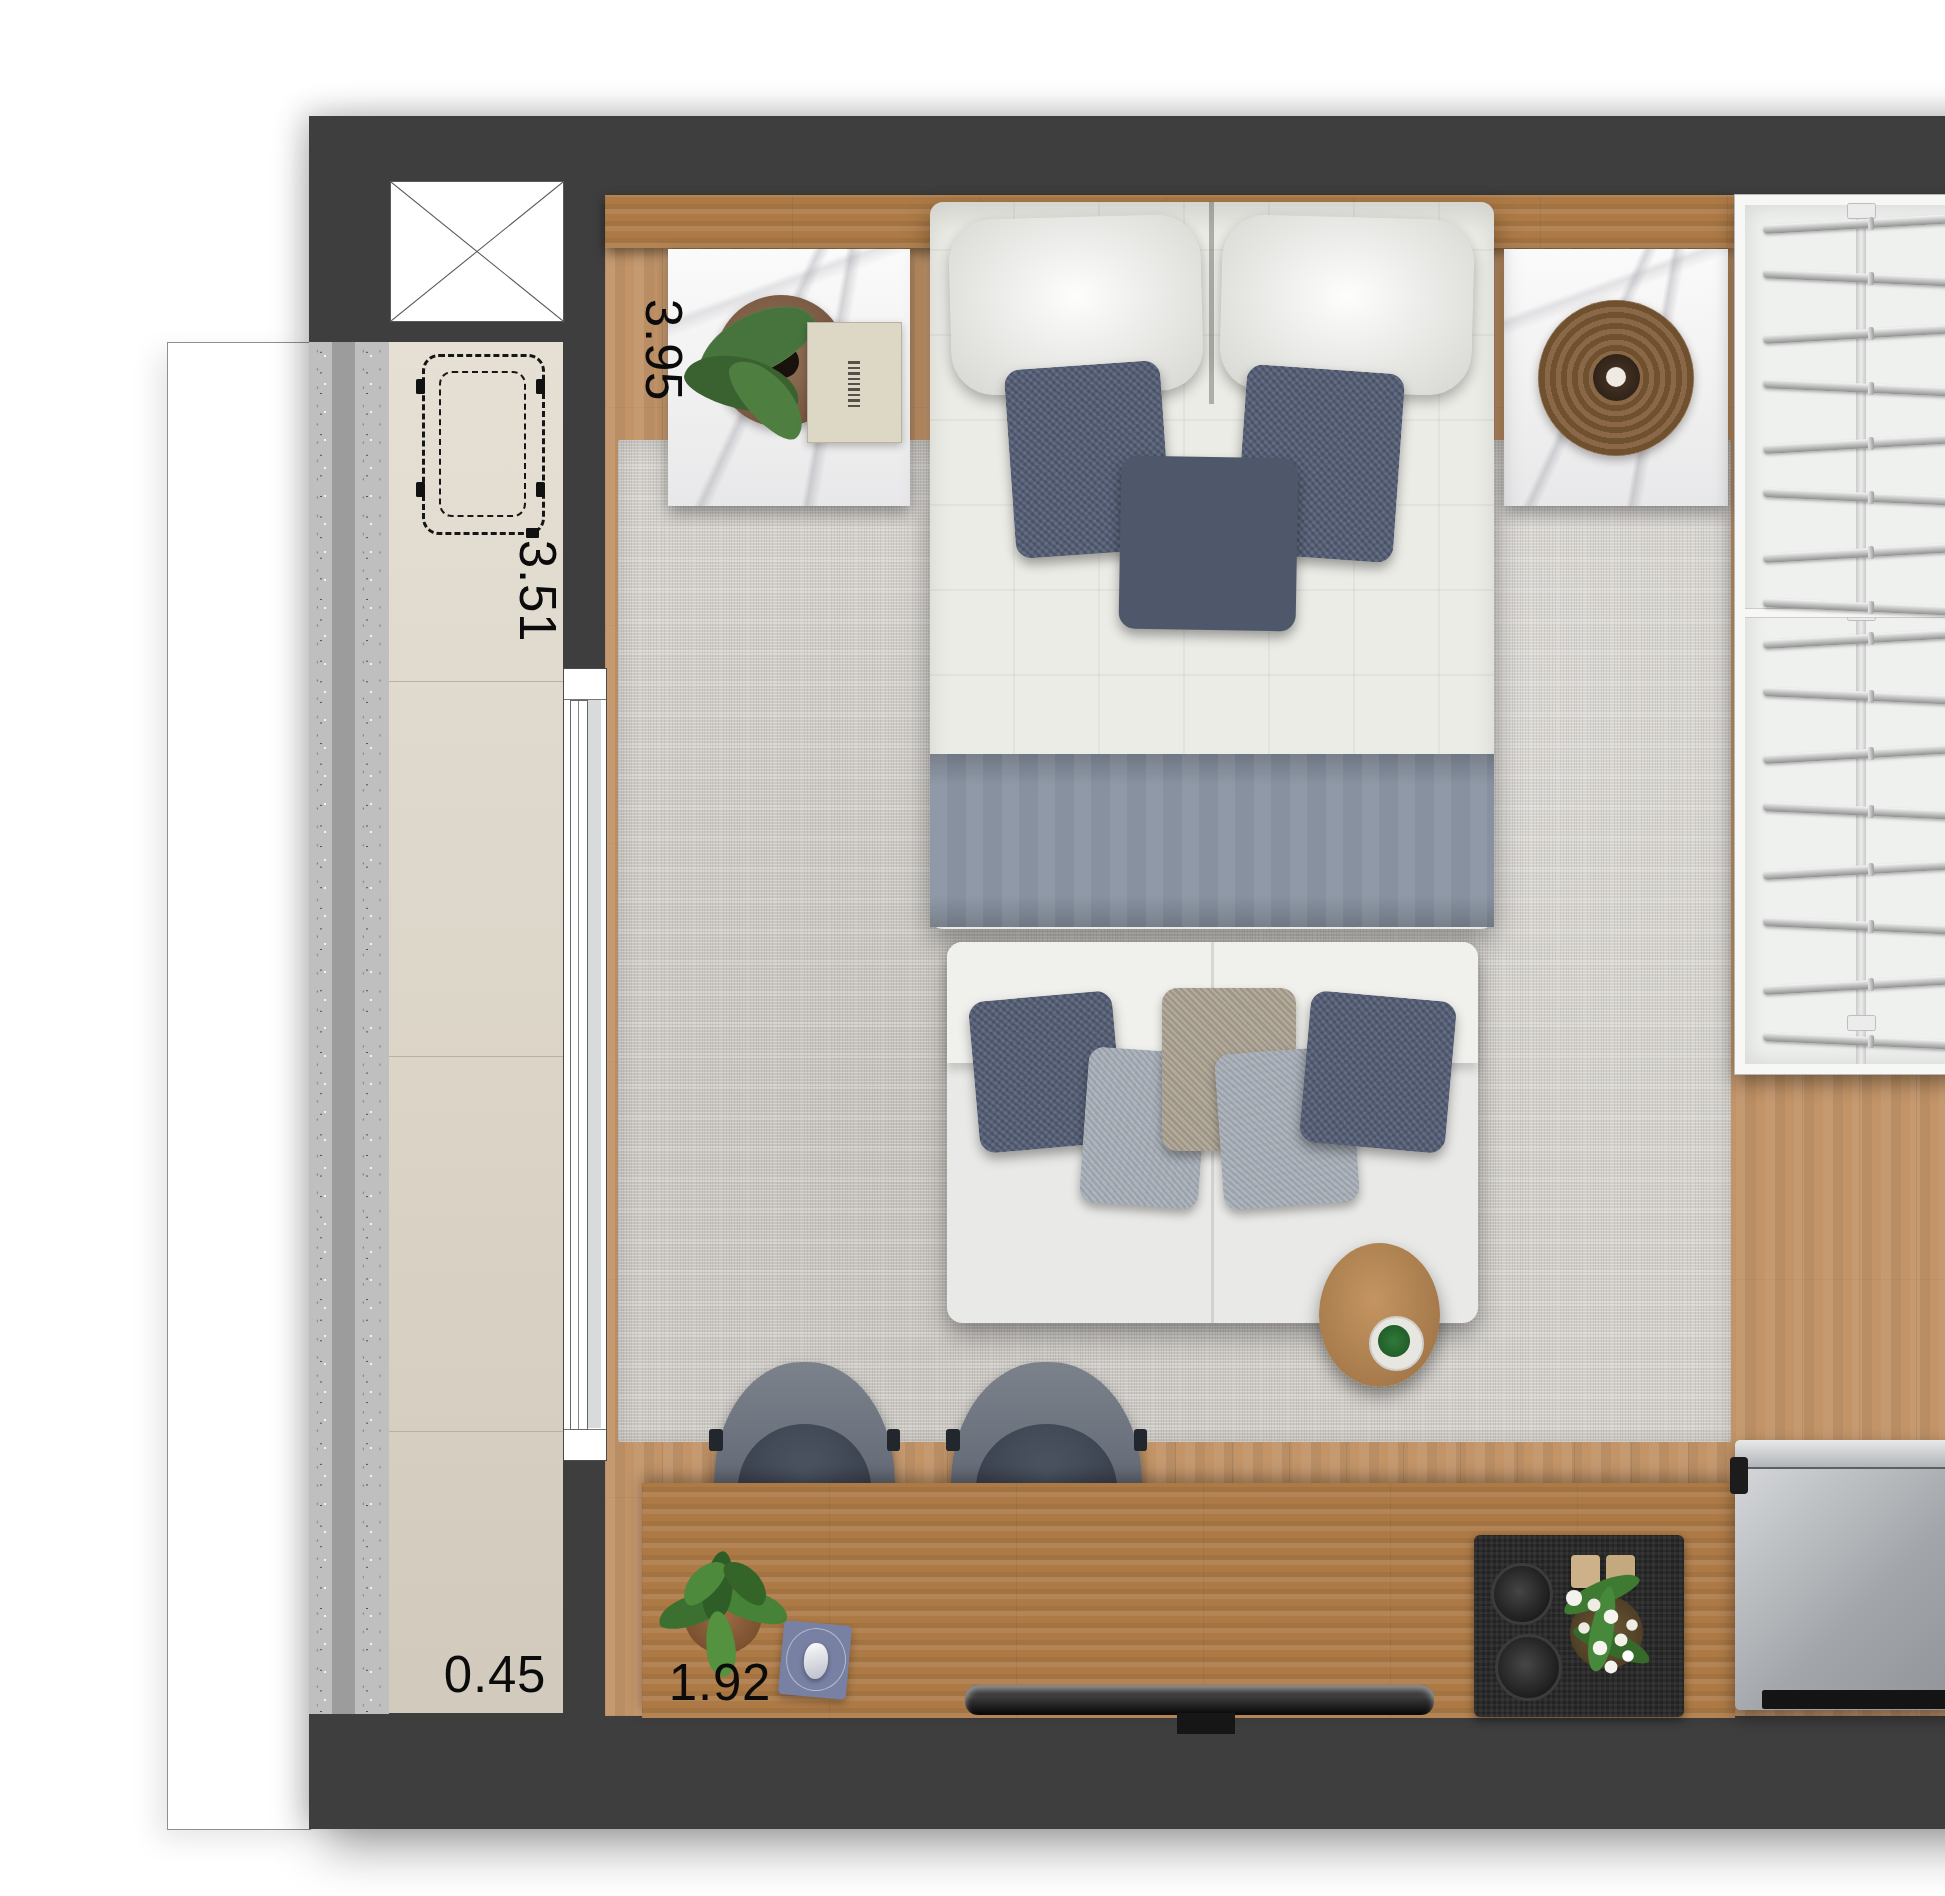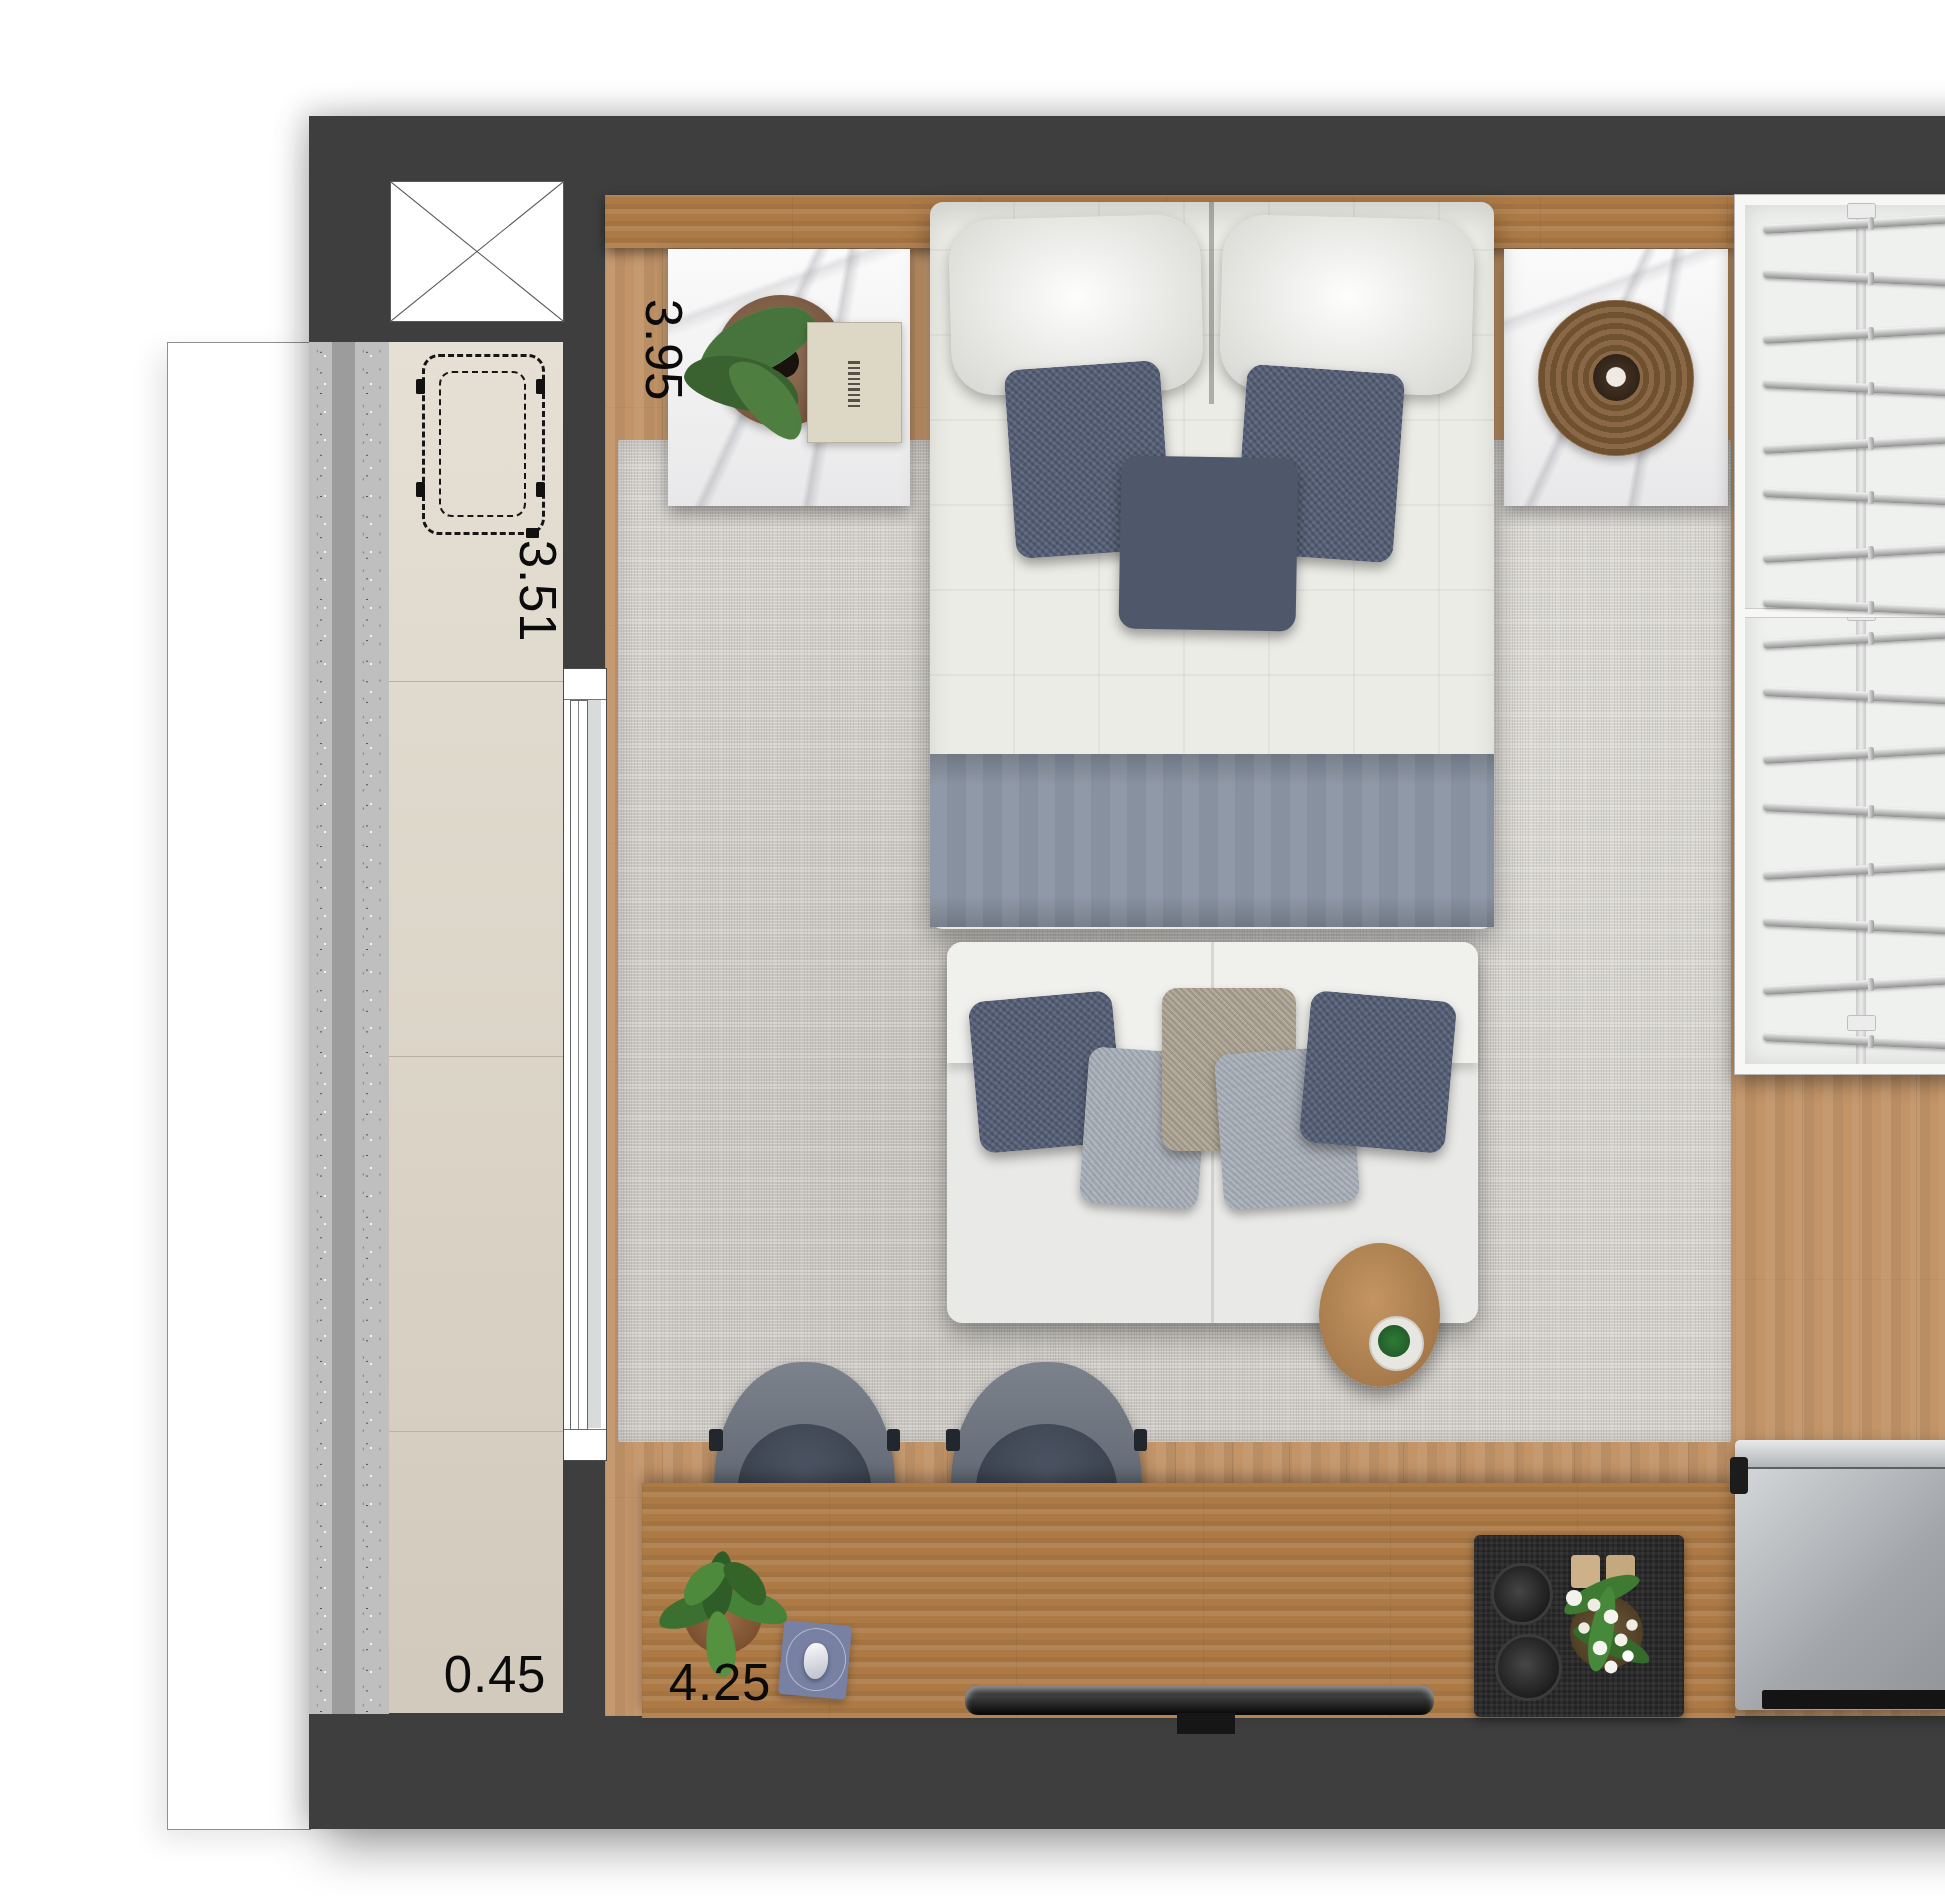--- a/index.html
+++ b/index.html
@@ -238,17 +238,17 @@
       <div class="abs" style="left:-5.4px;top:17px;width:18.7px;height:37px;background:#1c1c1c;border-radius:3.9px;"></div>
 
       <div class="abs" style="left:27px;top:250px;width:212px;height:18.7px;background:#141414;border-radius:2.3px;"></div>
     </div>
 
     <div class="abs dim vert" style="left:354px;top:234px;">3.95</div>
 
     <div class="abs dim vert" style="left:228px;top:475px;">3.51</div>
 
     <div class="abs dim" style="left:186px;top:1558px;">0.45</div>
-    <div class="abs dim" style="left:411px;top:1566px;">4.25</div>
+    <div class="abs dim" style="left:411px;top:1566px;">1.92</div>
 
   </div>
 </div>
 
 
 </body></html>

